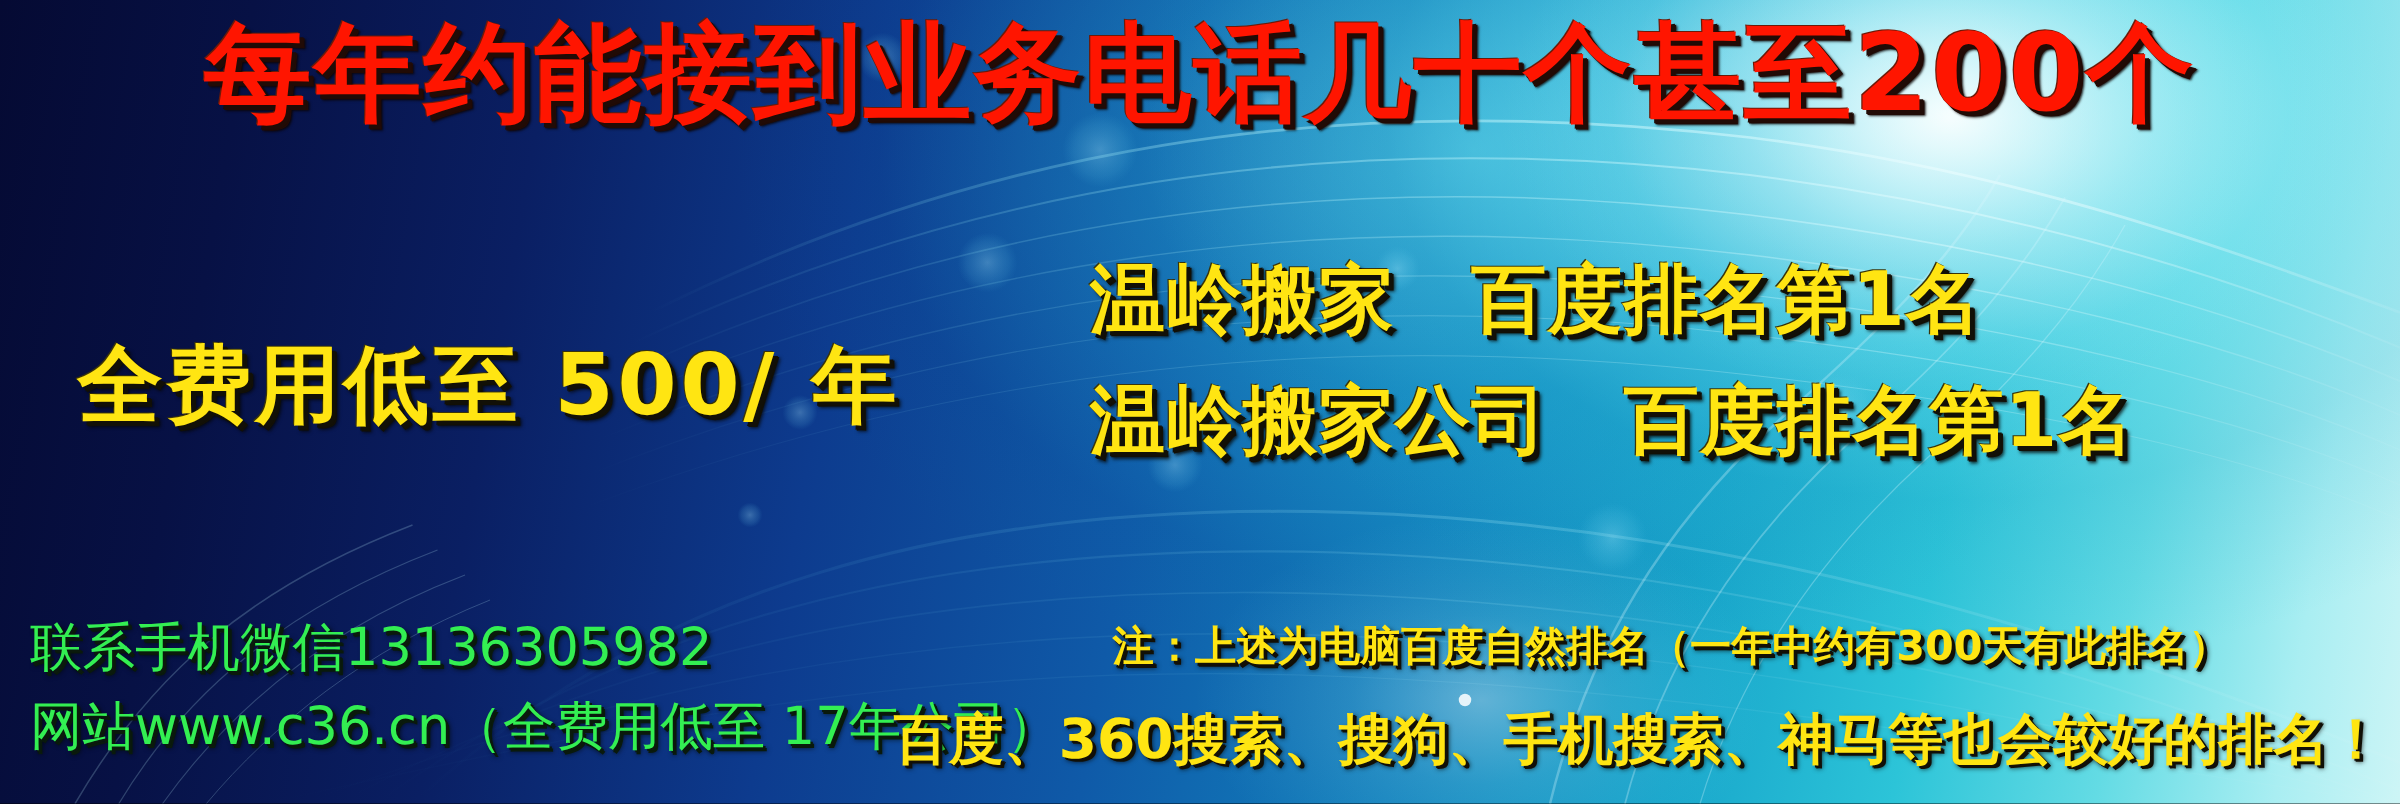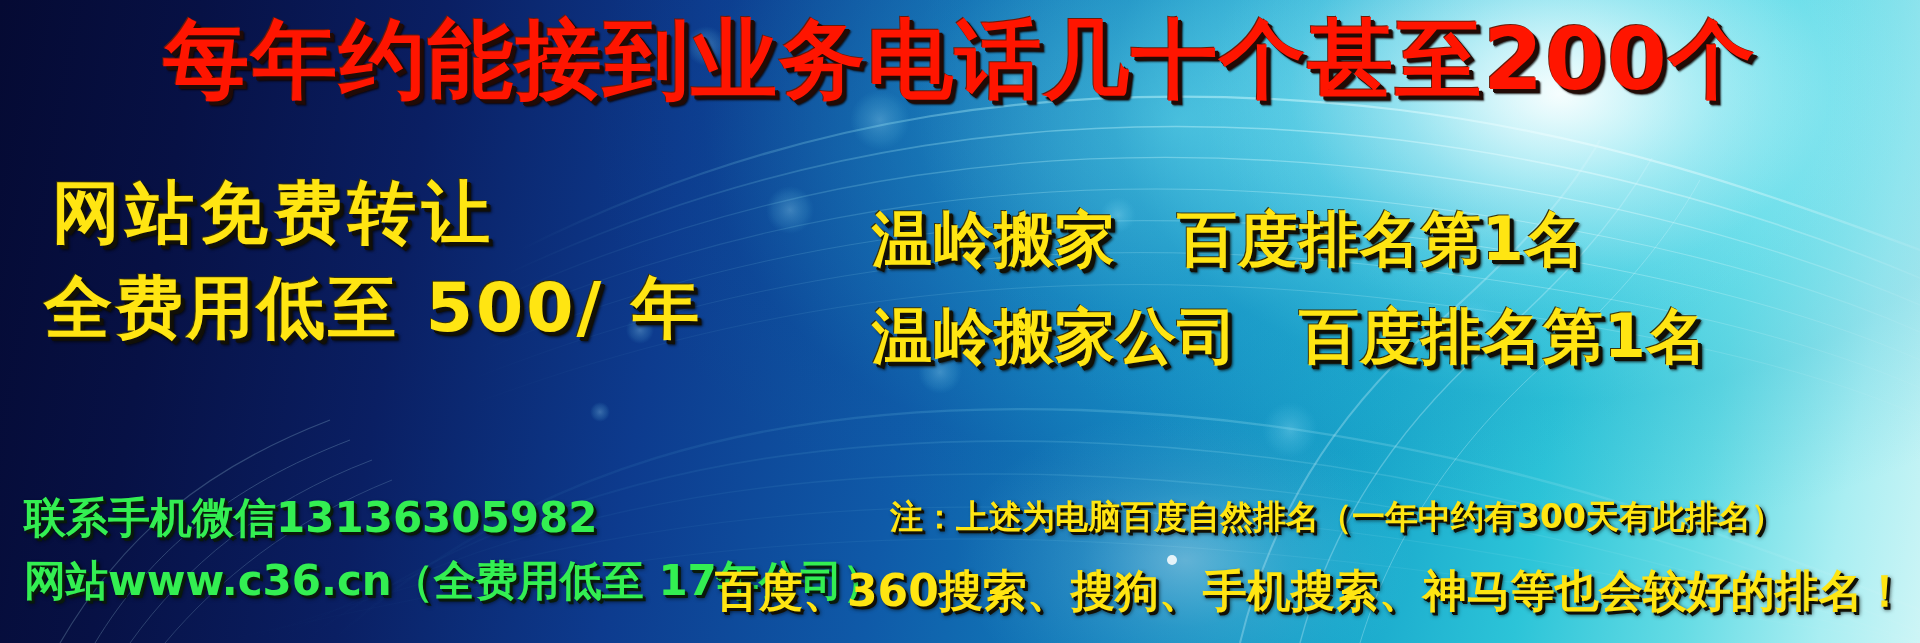--- a/index.html
+++ b/index.html
@@ -57,28 +57,28 @@
     font-weight: bold;
     color: #ffe512;
     white-space: nowrap;
     text-shadow:
       3px 3px 0 #121007,
       4px 4px 0 #121007,
       5px 5px 3px rgba(5,5,2,0.8),
       -1px -1px 0 #3a3408;
   }
   #left-line-1 { left: 52px;  top: 168px; font-size: 68px; letter-spacing: 6px; }
-  #left-line-2 { left: 44px;  top: 263px; font-size: 68px; letter-spacing: 3px; }
+  #left-line-2 { left: 62px;  top: 263px; font-size: 68px; letter-spacing: 3px; }
 
   #right-line-1 { left: 872px; top: 180px; font-size: 60px; letter-spacing: 1px; margin-top: 20px; }
   #right-line-2 { left: 872px; top: 285px; font-size: 60px; letter-spacing: 1px; margin-top: 12px; }
 
   .green-line {
     position: absolute;
-    font-weight: bold;
+    font-weight: normal;
     color: #33ef52;
     white-space: nowrap;
     text-shadow:
       2px 2px 0 #0a1a0c,
       3px 3px 0 #0a1a0c,
       3px 3px 4px rgba(2,8,3,0.8);
   }
   #contact-phone { left: 24px; top: 490px; font-size: 42px; }
   #contact-site  { left: 24px; top: 553px; font-size: 42px; }
 
@@ -168,21 +168,20 @@
     <circle cx="640" cy="330" r="14" fill="url(#bokeh)"></circle>
     <circle cx="940" cy="372" r="22" fill="url(#bokeh)"></circle>
     <circle cx="1290" cy="430" r="28" fill="url(#bokeh)"></circle>
     <circle cx="600" cy="412" r="10" fill="url(#bokeh)"></circle>
     <circle cx="1470" cy="330" r="34" fill="url(#bokeh)"></circle>
   </svg>
 
   <div class="content">
     <div class="headline">每年约能接到业务电话几十个甚至200个</div>
 
-    <div class="yellow-line" id="left-line-1">网站免费转让</div>
 
     <div class="yellow-line" id="left-line-2">全费用低至 500/ 年</div>
 
     <div class="yellow-line" id="right-line-1">温岭搬家　百度排名第1名</div>
 
     <div class="yellow-line" id="right-line-2">温岭搬家公司　百度排名第1名</div>
 
     <div class="green-line" id="contact-phone">联系手机微信13136305982</div>
 
     <div class="green-line" id="contact-site">网站www.c36.cn（全费用低至 17年公司）</div>

